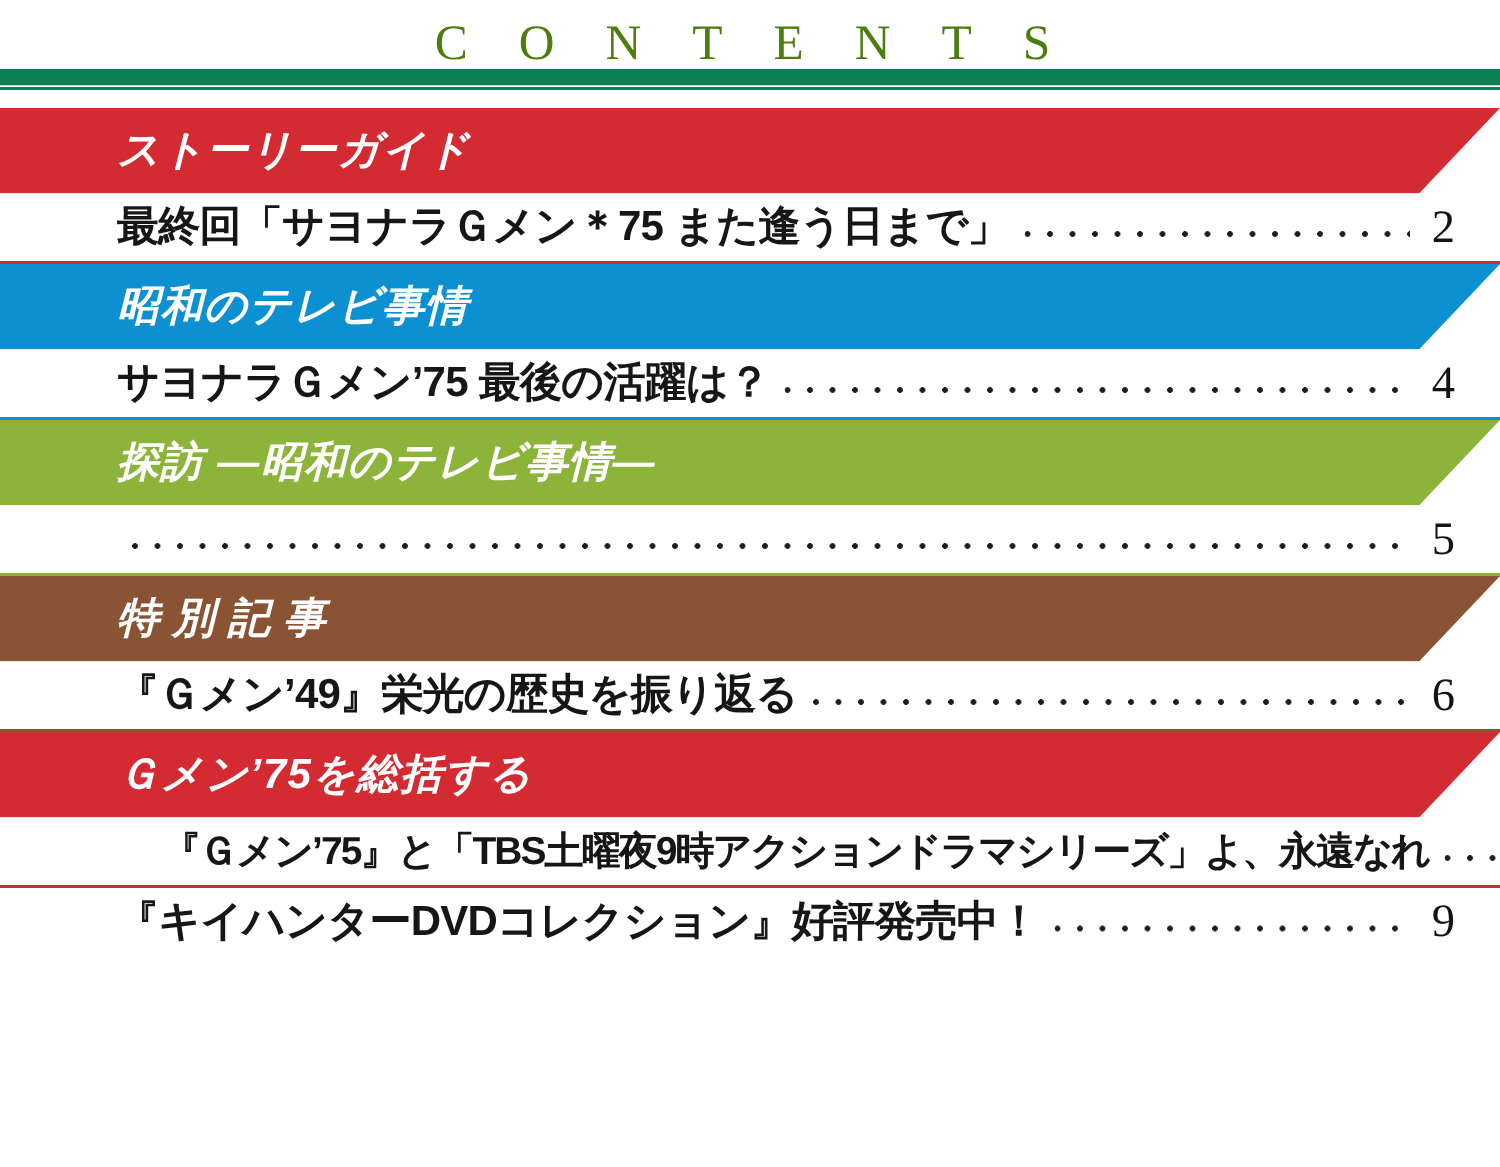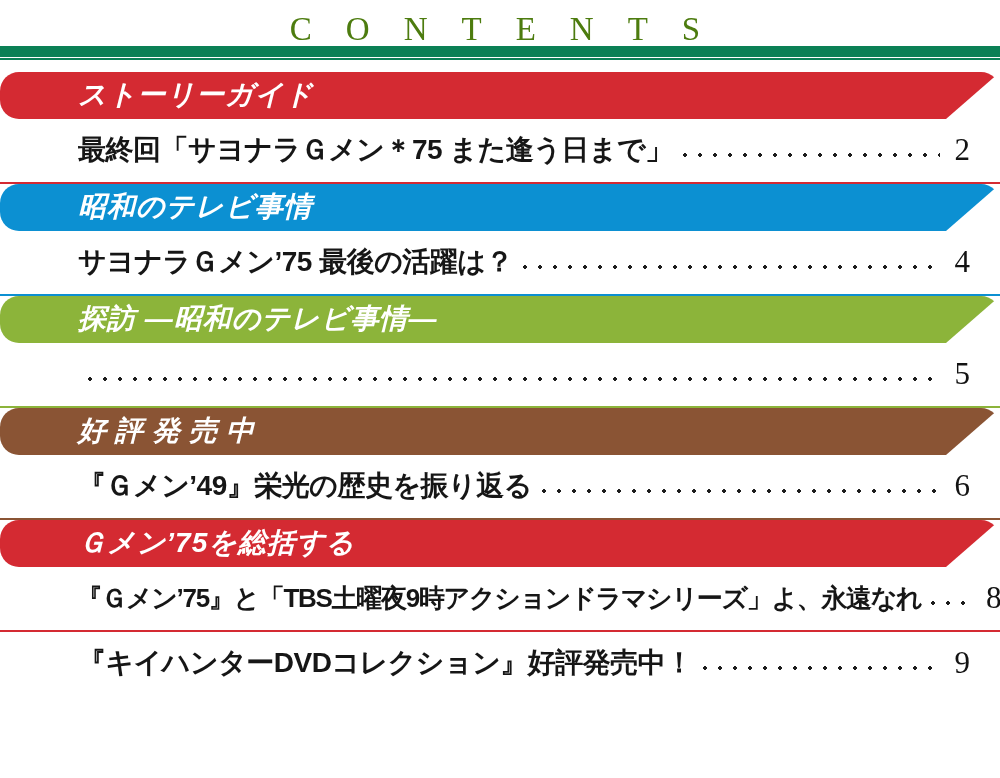--- a/index.html
+++ b/index.html
@@ -55,26 +55,25 @@
     background: #0b8055;
   }
 
   .masthead-spacer { height: 12px; }
 
   
   .section { position: relative; }
 
   .banner {
     position: relative;
-    height: 47px;
+    height: 57px;
     width: 100%;
     display: flex;
     align-items: center;
     overflow: hidden;
-    border-radius: 19px;
   }
 
   .banner-shape {
     position: absolute;
     inset: 0;
     clip-path: polygon(0 0, 100% 0, 94.6% 100%, 0 100%);
   }
 
   .banner-label {
     position: relative;
@@ -86,25 +85,24 @@
     letter-spacing: 1px;
     padding-left: 78px;
     white-space: nowrap;
     line-height: 1;
     transform: translateY(-1px);
   }
   .banner-label.spaced { letter-spacing: 9px; }
 
   .entry {
     position: relative;
-    height: 63px;
+    height: 45px;
     display: flex;
     align-items: center;
     padding: 0 30px 0 78px;
-    justify-content: center;
   }
 
   .entry-title {
     font-size: 28px;
     font-weight: 700;
     color: #161616;
     white-space: nowrap;
     letter-spacing: -0.5px;
     line-height: 1;
     transform: translateY(-1px);
@@ -195,21 +193,21 @@
     <div class="entry">
       <span class="leader"></span>
       <span class="page-num">5</span>
     </div>
     <div class="divider" style="background: rgb(140, 180, 58);"></div>
   </div>
 
   <div class="section">
     <div class="banner">
       <div class="banner-shape" style="background: rgb(138, 84, 52);"></div>
-      <div class="banner-label spaced">好評発売中</div>
+      <div class="banner-label spaced">特別記事</div>
     </div>
     <div class="entry">
       <span class="entry-title">『Ｇメン’49』栄光の歴史を振り返る</span>
       <span class="leader"></span>
       <span class="page-num">6</span>
     </div>
     <div class="divider" style="background: rgb(138, 84, 52);"></div>
   </div>
 
   <div class="section">

